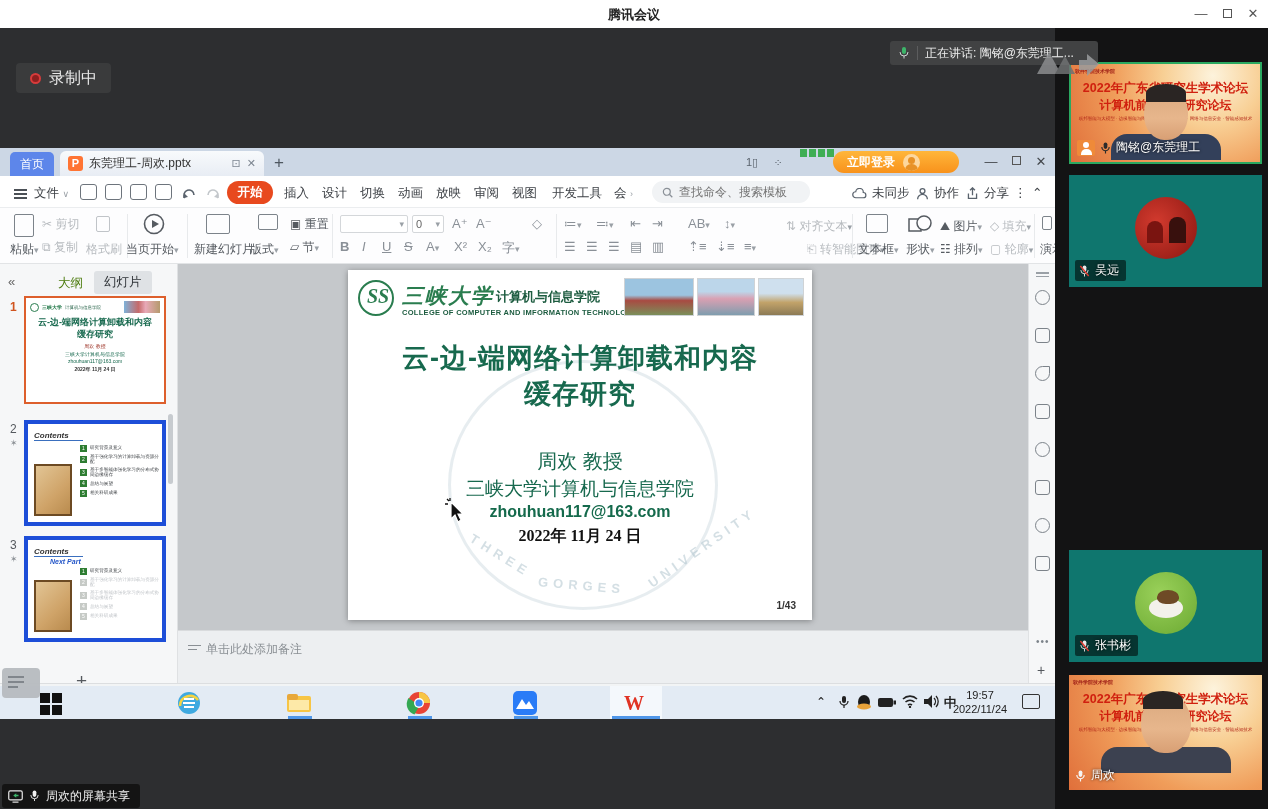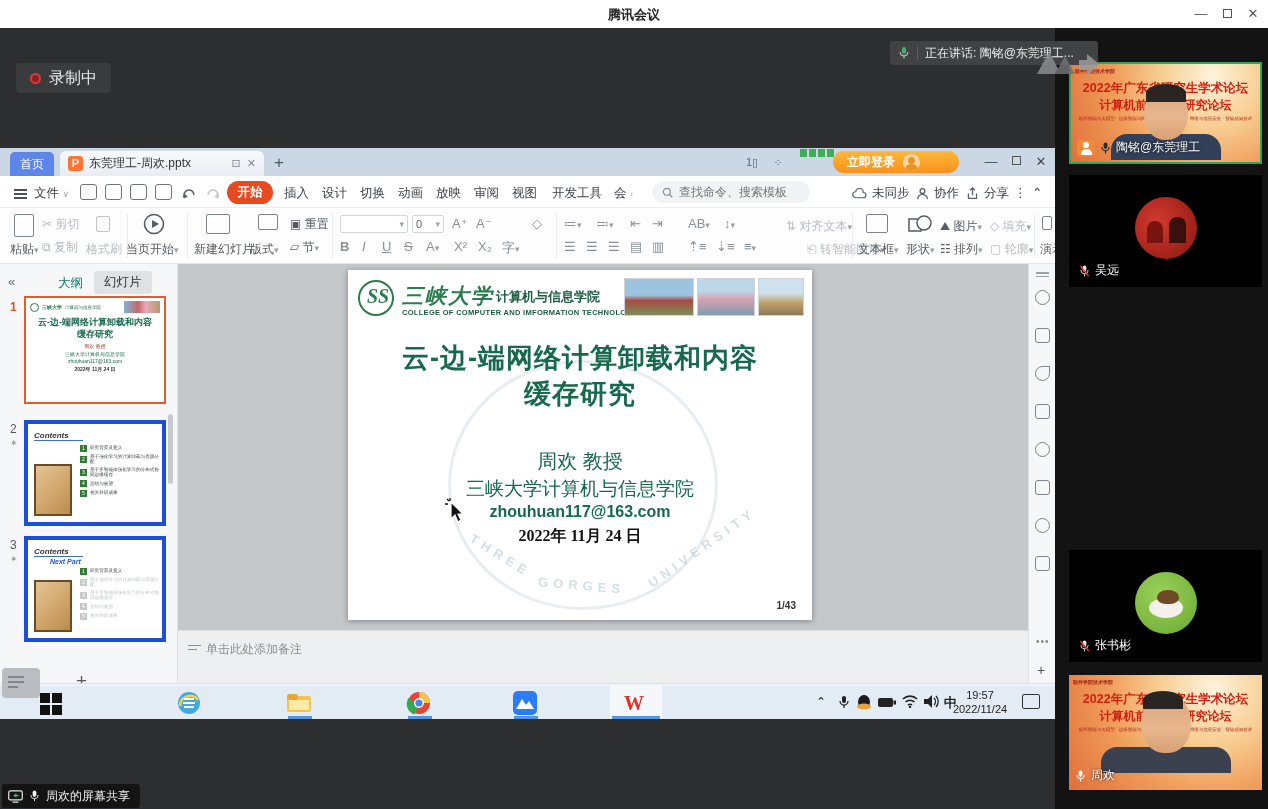--- a/index.html
+++ b/index.html
@@ -70,21 +70,21 @@
   .ric-g { border:1.5px solid #c0c4c8; border-radius:2px; }
   .rtxt { font-size:13px; color:#8a9097; }
   .fbox { height:18px; border:1px solid #d4d7da; border-radius:2px; font-size:11px; color:#777;
     display:flex; align-items:center; justify-content:space-between; padding:0 3px; background:#fff;}
   .fbox input{ border:none;outline:none;width:100%;font-size:11px;color:#666;background:transparent;
     font-family:"Liberation Sans",sans-serif;}
   .caret { color:#9aa0a6; font-size:9px; }
 
   
   .spanel { left:0; top:116px; width:178px; height:419px; background:#f6f7f8; border-right:1px solid #dfe1e3; }
-  .sp-tab { font-size:12.5px; color:#0f766e; }
+  .sp-tab { font-size:12.5px; color:#4d7c0f; }
   .sp-tab-active { background:#dfe2e5; border-radius:3px; padding:3px 10px; color:#2f3337; }
   .thumb { background:#fff; border:4px solid #1d4ed8; overflow:hidden; }
   .thumb-sel { border:2px solid #dd5f2c; }
   .tnum { font-size:12px; color:#55595e; }
   .tstar { font-size:9px; color:#8a8f94; }
   .t1-title { text-align:center; font-weight:bold; color:#17694e; font-size:9px; line-height:1.3; margin-top:4px; }
   .t1-line { text-align:center; font-size:5px; line-height:1.5; }
   .c-head { font-size:8px; font-weight:bold; font-style:italic; color:#333; border-bottom:1.5px solid #3a6fbe; display:inline-block; padding-right:14px; margin:4px 0 1px 6px;}
   .c-next { font-size:7px; font-weight:bold; font-style:italic; color:#2456c8; margin-left:22px; }
   .c-img { position:absolute; left:6px; bottom:6px; width:38px; height:52px;
@@ -142,21 +142,21 @@
   .notif { left:1022px; top:8px; width:18px; height:15px; border:1.5px solid #333; border-radius:2px; }
 
   .float-widget { left:2px; top:640px; width:38px; height:30px; background:#b8bcc0; border-radius:4px; z-index:70; padding:5px 6px; opacity:.96;}
   .float-widget i { display:block; height:2px; background:#7d8288; margin:3px 0; width:60%; }
   .share-badge { left:2px; top:756px; height:24px; background:rgba(18,18,18,.9); border-radius:3px;
     display:flex; align-items:center; gap:6px; padding:0 10px 0 6px; z-index:70; }
   .share-label { color:#f0f0f0; font-size:12px; }
 
   
   .sidebar { left:1055px; top:28px; width:213px; height:781px; background:#131314; }
-  .tile { left:14px; width:193px; background:#000000; overflow:hidden; }
+  .tile { left:14px; width:193px; background:#0f766e; overflow:hidden; }
   .tile-banner { background:radial-gradient(circle at 75% 12%, #fdf3dc 0%, #f8cf94 30%, #f09d5a 60%, #e06f3a 100%); }
   .bn-small { font-size:5px; color:#a02017; font-weight:bold; padding:4px 0 0 4px; }
   .bn-l1 { font-size:12.5px; font-weight:bold; color:#d0200f; text-align:center; margin-top:6px; white-space:nowrap;}
   .bn-l2 { font-size:12px; font-weight:bold; color:#d0200f; text-align:center; white-space:nowrap;}
   .bn-l3 { font-size:4.5px; color:#b3291a; text-align:center; margin-top:2px; white-space:nowrap;}
   .face { position:absolute; left:50%; transform:translateX(-50%); }
   .head { width:44px; height:54px; border-radius:50% 50% 46% 46%; background:linear-gradient(#d9a87e,#e7b68c 60%,#d89f74); margin:0 auto; position:relative;}
   .head:before { content:""; position:absolute; left:2px; top:-2px; width:40px; height:18px; border-radius:50% 50% 0 0; background:#2a2523; }
   .shoulders { width:110px; height:26px; border-radius:16px 16px 0 0; background:#2e3442; margin:-6px auto 0; }
   .name-row { position:absolute; left:6px; bottom:6px; display:flex; align-items:center; gap:5px; z-index:5;}

